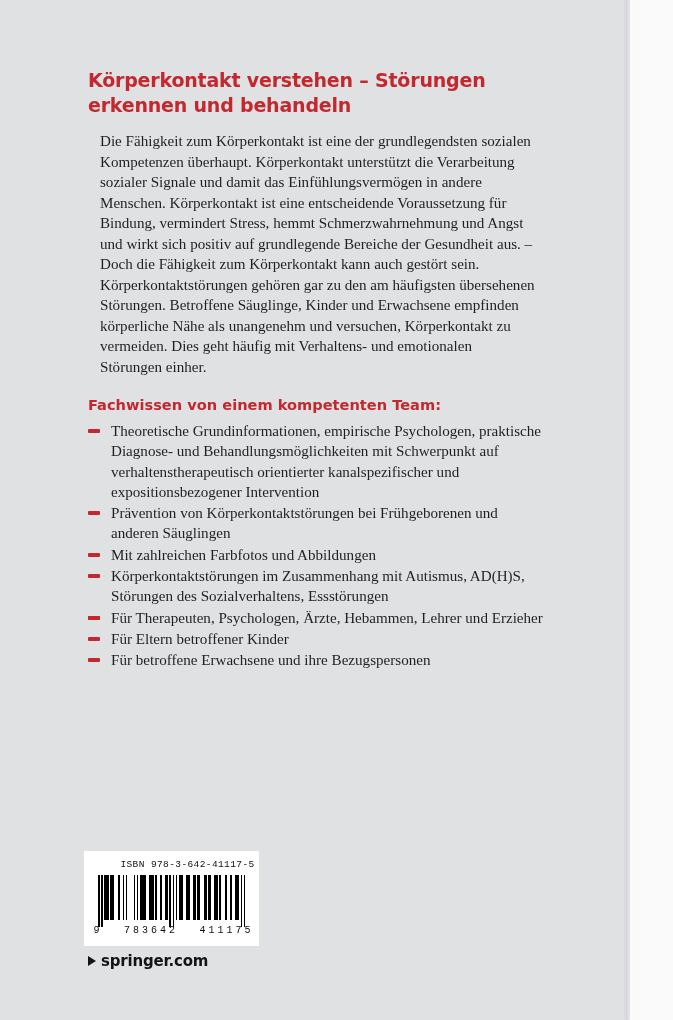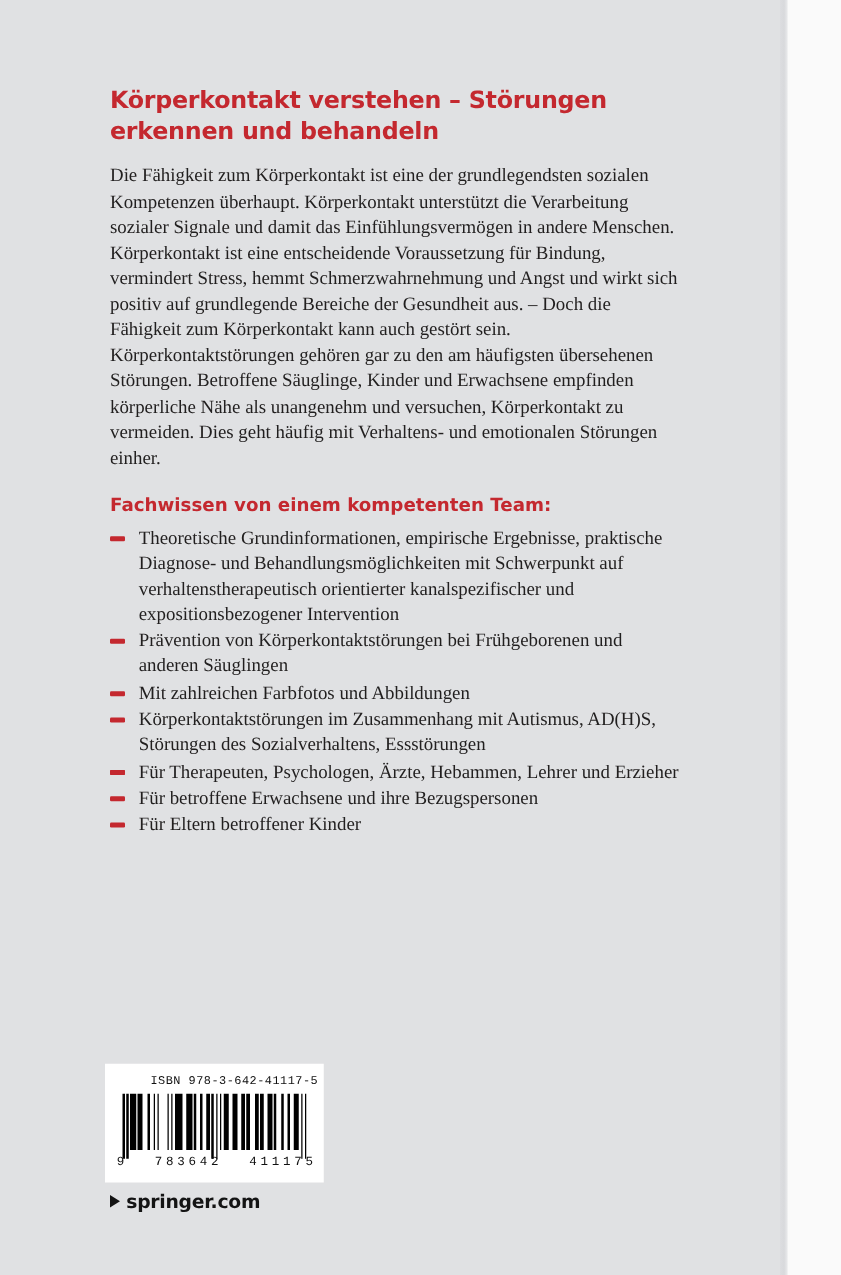--- a/index.html
+++ b/index.html
@@ -50,21 +50,21 @@
     font-size: 19px;
     line-height: 25px;
     letter-spacing: -0.2px;
     margin: 0 0 13px 0;
   }
   .body-para {
     color: #211f1f;
     font-family: "Liberation Serif", serif;
     font-size: 15.1px;
     line-height: 20.5px;
-    margin: 0;
+    margin: 12px;
     text-align: left;
   }
   .section-head {
     color: #c4282f;
     font-family: "DejaVu Sans", sans-serif;
     font-weight: bold;
     font-size: 14.6px;
     line-height: 19px;
     margin: 18px 0 7px 0;
   }
@@ -187,21 +187,21 @@
 
     <h1 class="title">Körperkontakt verstehen – Störungen erkennen und behandeln</h1>
 
     <p class="body-para">Die Fähigkeit zum Körperkontakt ist eine der grundlegendsten sozialen Kompetenzen überhaupt. Körperkontakt unterstützt die Verarbeitung sozialer Signale und damit das Einfühlungsvermögen in andere Menschen. Körperkontakt ist eine entscheidende Voraussetzung für Bindung, vermindert Stress, hemmt Schmerzwahrnehmung und Angst und wirkt sich positiv auf grundlegende Bereiche der Gesundheit aus. – Doch die Fähigkeit zum Körperkontakt kann auch gestört sein. Körperkontaktstörungen gehören gar zu den am häufigsten übersehenen Störungen. Betroffene Säuglinge, Kinder und Erwachsene empfinden körperliche Nähe als unangenehm und versuchen, Körperkontakt zu vermeiden. Dies geht häufig mit Verhaltens- und emotionalen Störungen einher.</p>
 
     <h2 class="section-head">Fachwissen von einem kompetenten Team:</h2>
 
     <ul class="dash-list">
       <li>
         <span class="dash"></span>
-        <span>Theoretische Grundinformationen, empirische Ergebnisse, praktische Diagnose- und Behandlungsmöglichkeiten mit Schwerpunkt auf verhaltenstherapeutisch orientierter kanalspezifischer und expositionsbezogener Intervention</span>
+        <span>Theoretische Grundinformationen, empirische Psychologen, praktische Diagnose- und Behandlungsmöglichkeiten mit Schwerpunkt auf verhaltenstherapeutisch orientierter kanalspezifischer und expositionsbezogener Intervention</span>
       </li>
       <li>
         <span class="dash"></span>
         <span>Prävention von Körperkontaktstörungen bei Frühgeborenen und anderen Säuglingen</span>
       </li>
       <li>
         <span class="dash"></span>
         <span>Mit zahlreichen Farbfotos und Abbildungen</span>
       </li>
       <li>
@@ -214,25 +214,25 @@
     </ul>
 
 
     <ul class="dash-list">
       <li>
         <span class="dash"></span>
         <span>Für Therapeuten, Psychologen, Ärzte, Hebammen, Lehrer und Erzieher</span>
       </li>
       <li>
         <span class="dash"></span>
+        <span>Für Eltern betroffener Kinder</span>
+      </li>
+      <li>
+        <span class="dash"></span>
         <span>Für betroffene Erwachsene und ihre Bezugspersonen</span>
-      </li>
-      <li>
-        <span class="dash"></span>
-        <span>Für Eltern betroffener Kinder</span>
       </li>
     </ul>
 
   </div>
 
   <div id="barcode-box">
     <div id="isbn-text">ISBN 978-3-642-41117-5</div>
     <div id="bars">
         <div class="b" style="width: 1.55789px;"></div>
         <div class="sp" style="width: 1.55789px;"></div>

